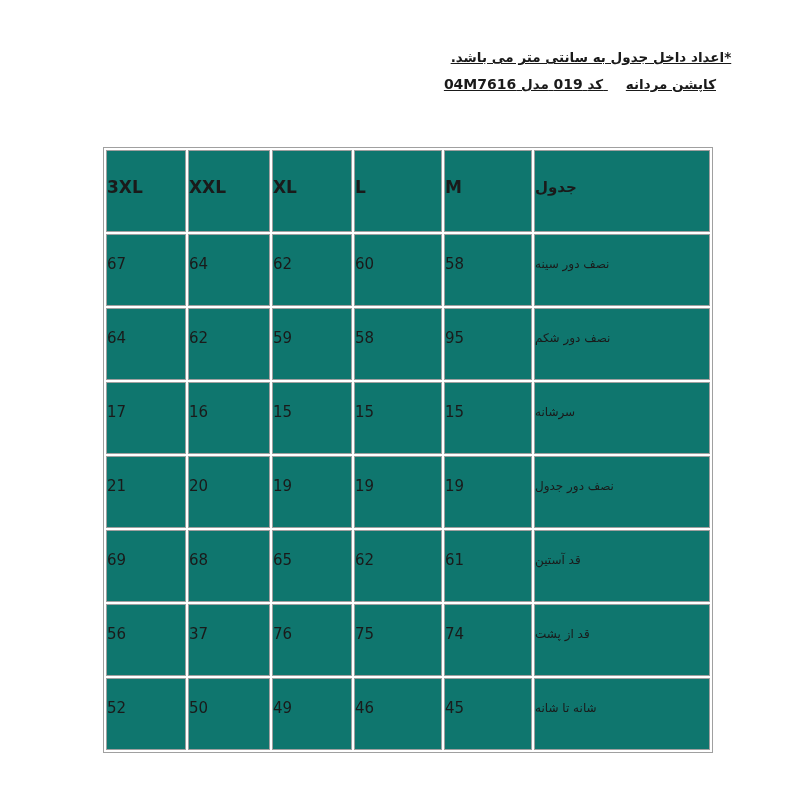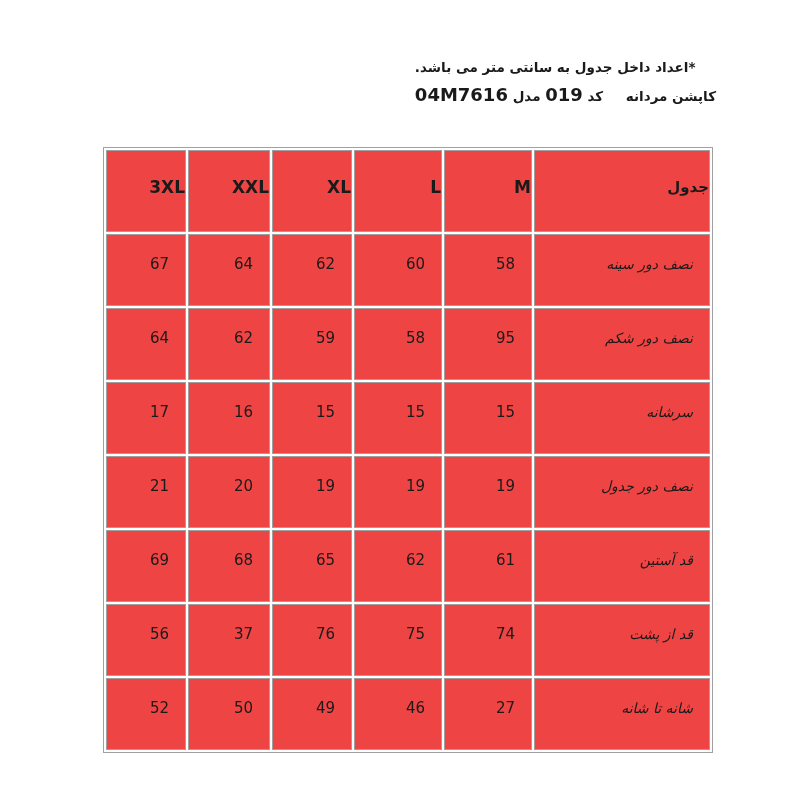--- a/index.html
+++ b/index.html
@@ -12,79 +12,79 @@
     width: 800px;
     height: 800px;
     font-family: "DejaVu Sans", sans-serif;
     color: #1a1a1a;
     overflow: hidden;
   }
 
   
   .notes {
     position: absolute;
-    top: 54px;
+    top: 44px;
     right: 62px;
     direction: rtl;
-    text-align: left;
+    text-align: center;
     font-size: 13.5px;
     font-weight: bold;
     line-height: 27px;
     white-space: nowrap;
+    text-decoration: underline;
   }
   .note { height: 27px; }
   .product-line { padding-right: 22px; }
   .product-line .gap {
     display: inline-block;
     width: 18px;
   }
   .product-line .latin-num {
     font-weight: bold;
-    font-size: 18px;
+    font-size: 14px;
   }
 
   
   table.size-table {
     position: absolute;
     top: 147px;
     left: 103px;
     width: 596px;
     direction: rtl;
     border-collapse: separate;
     border-spacing: 2px;
     border: 1px solid var(--border-color, #a0a0a0);
     background: #ffffff;
     table-layout: fixed;
   }
   .size-table th,
   .size-table td {
     border: 1px solid var(--border-color, #a0a0a0);
-    text-align: right;
+    text-align: left;
     vertical-align: middle;
-    background: #ef4444;
+    background: #0f766e;
     overflow: hidden;
   }
   .size-table thead th {
     height: 72px;
     font-size: 17px;
     font-weight: bold;
     padding: 0 0 8px 0;
   }
   .size-table thead th.label-col {
     font-size: 15px;
   }
   .size-table tbody td {
     height: 58px;
     font-size: 15px;
     font-weight: normal;
     padding: 0 16px 12px 0;
   }
   .size-table tbody td.label-col {
-    font-size: 14px;
-    font-style: italic;
+    font-size: 12px;
   }
   col.c-label { width: 176px; }
   col.c-m     { width: 88px; }
   col.c-l     { width: 88px; }
   col.c-xl    { width: 80px; }
   col.c-xxl   { width: 82px; }
   col.c-3xl   { width: 80px; }
 </style>
 </head>
 <body style="--border-color: #a0a0a0;">
@@ -163,20 +163,20 @@
       <tr>
         <td class="label-col">قد از پشت</td>
         <td>74</td>
         <td>75</td>
         <td>76</td>
         <td>37</td>
         <td>56</td>
       </tr>
       <tr>
         <td class="label-col">شانه تا شانه</td>
-        <td>27</td>
+        <td>45</td>
         <td>46</td>
         <td>49</td>
         <td>50</td>
         <td>52</td>
       </tr>
     </tbody>
 </table>
 
 </body></html>

